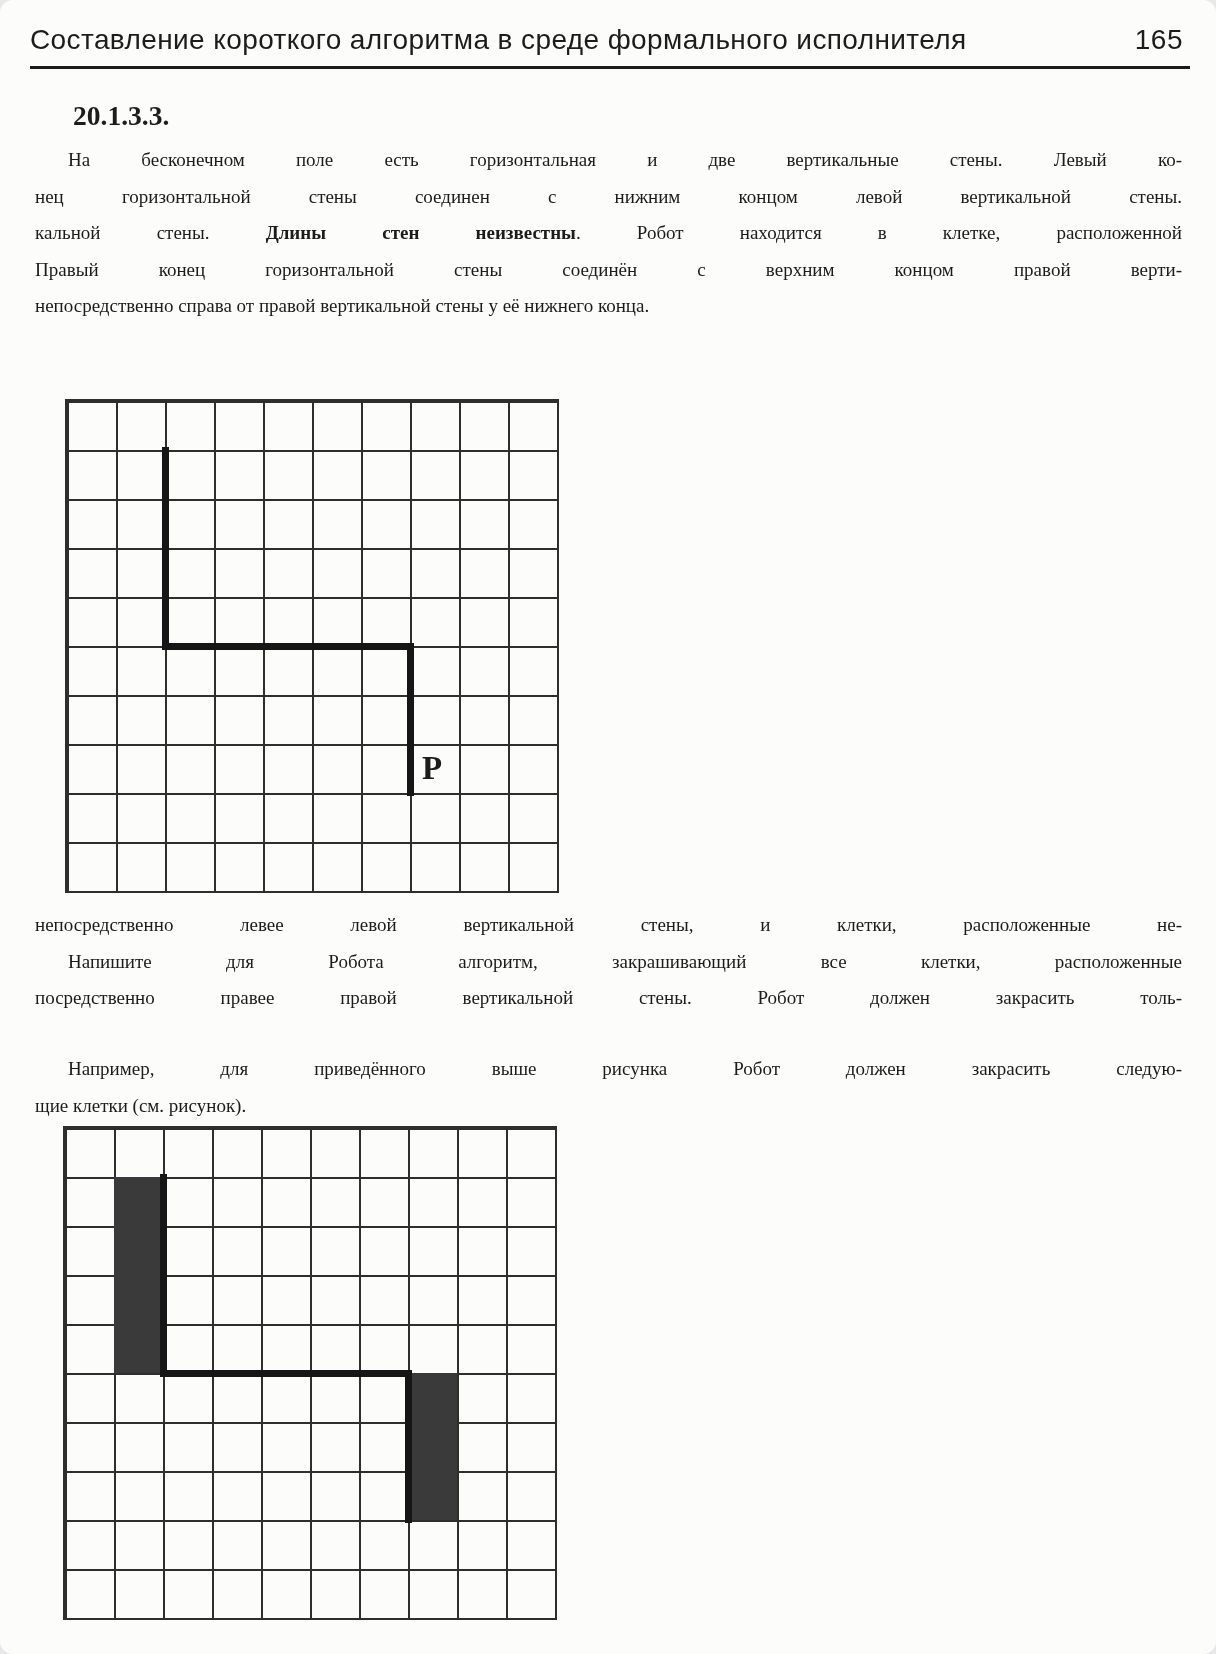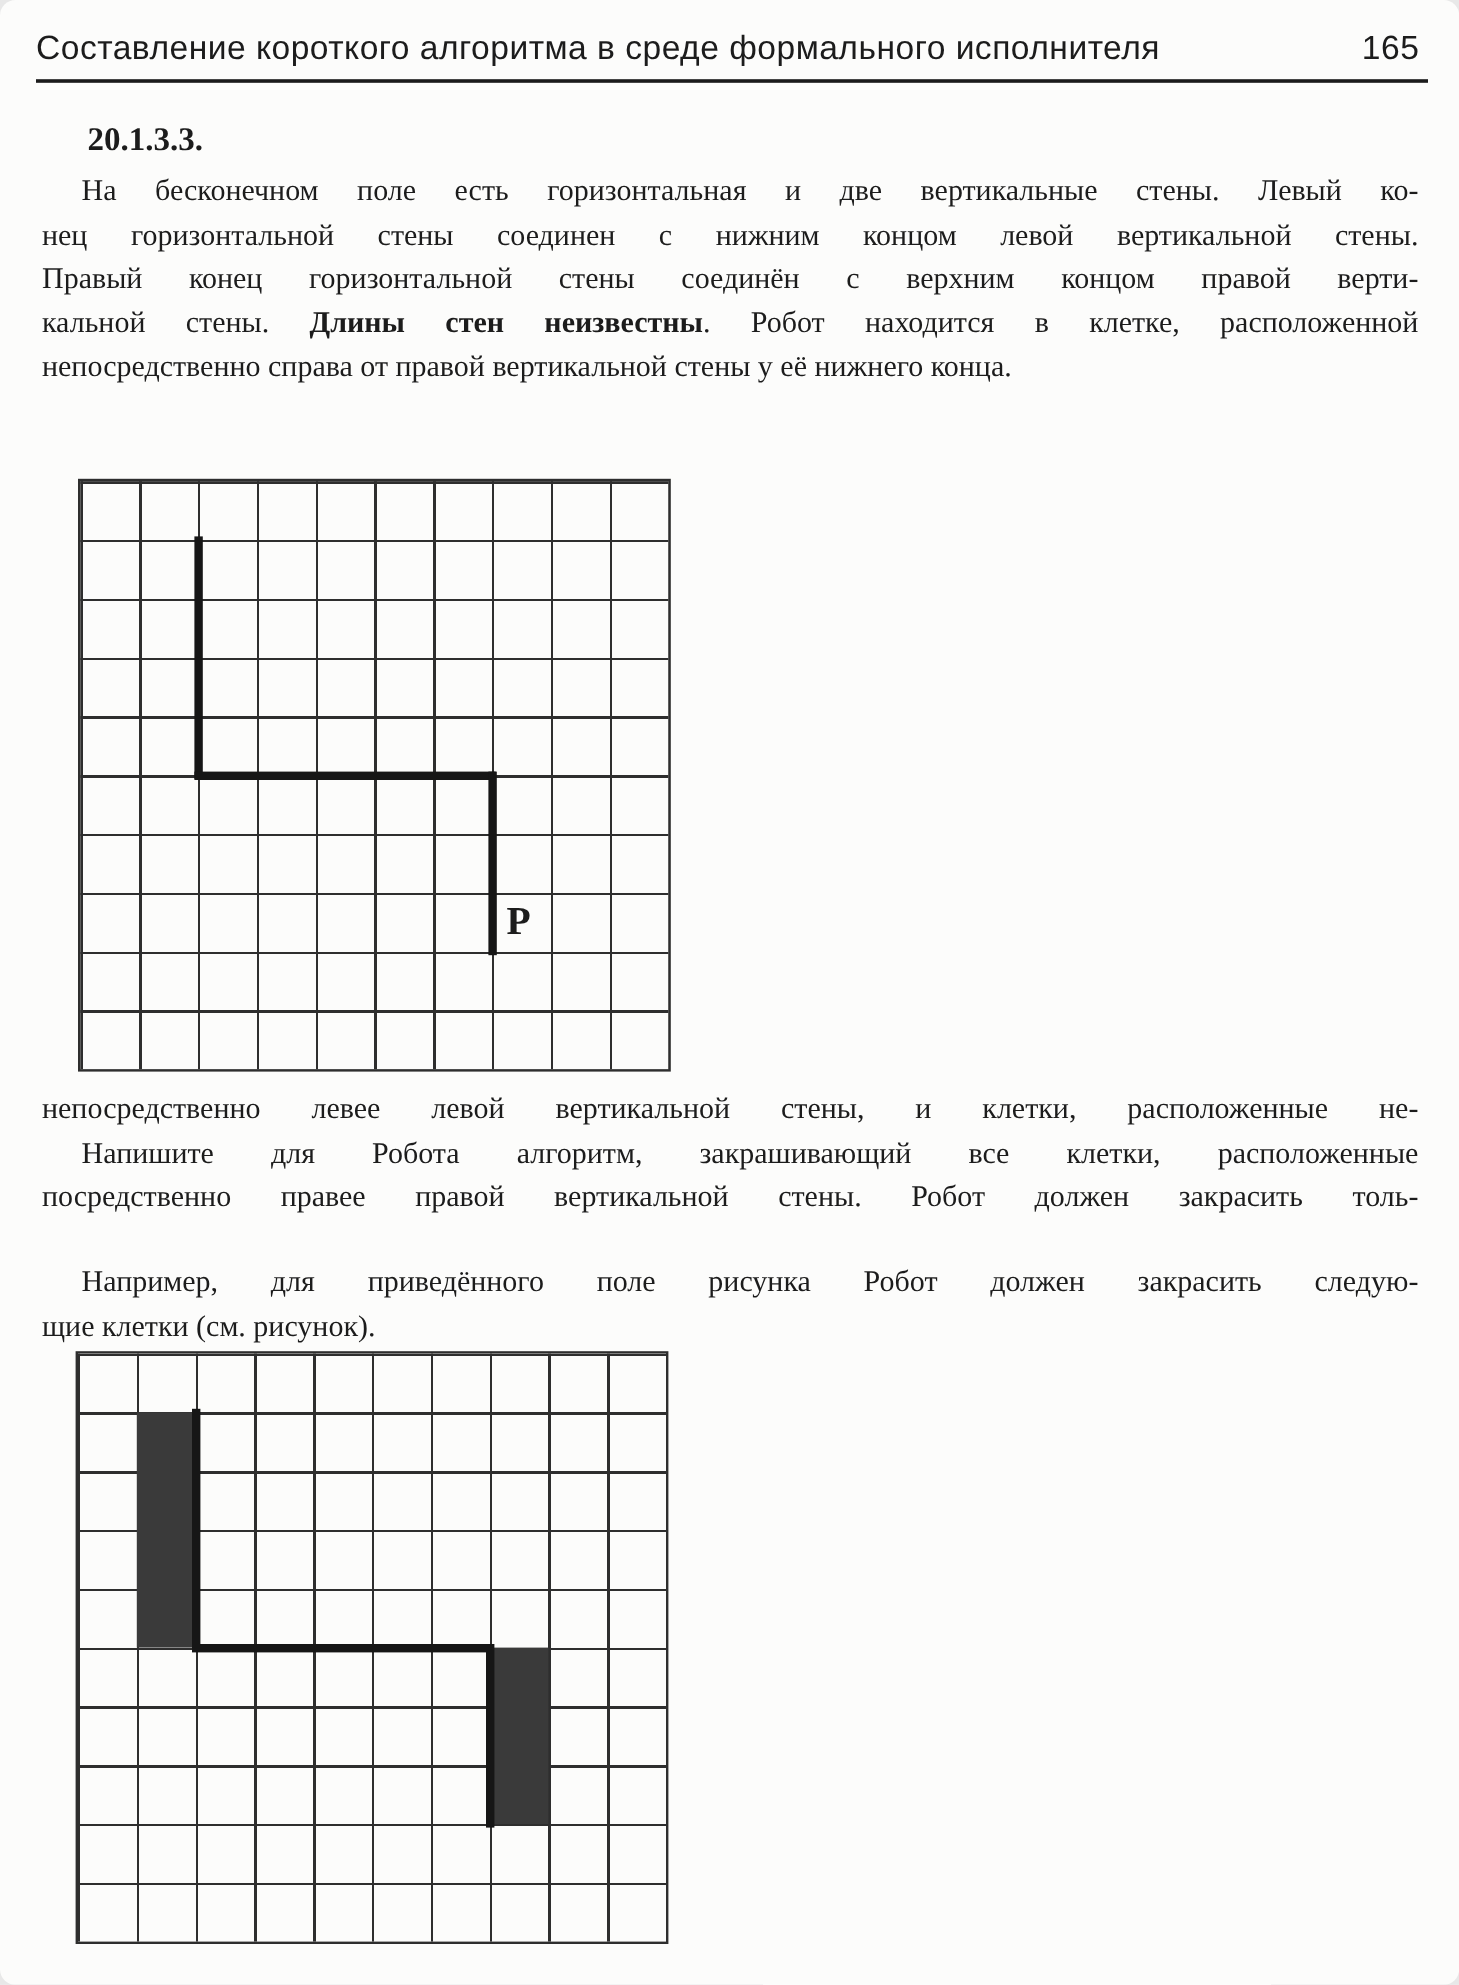--- a/index.html
+++ b/index.html
@@ -30,21 +30,21 @@
     position:absolute;left:30px;top:66px;width:1160px;height:3px;
     background:var(--rule-color,#1b1b1b);
   }
   
   .section-number{
     position:absolute;left:73px;top:100px;
     font-size:27.5px;font-weight:bold;
   }
   .para{
     position:absolute;left:35px;width:1147px;
-    font-size:25px;line-height:36.6px;
+    font-size:19px;line-height:36.6px;
   }
   .para .line{text-align:justify;text-align-last:justify;}
   .para .line.first{text-indent:33px;}
   .para .line.last{text-align-last:left;}
   .p1{top:142px}
   .p2{top:325px}
   .p3{top:907px}
   .p4{top:1051px}
   
   .figure{
@@ -76,39 +76,39 @@
 
   <div class="page-number">165</div>
 
   <div class="header-rule"></div>
 
   <div class="section-number">20.1.3.3.</div>
 
   <div class="para p1">
       <div class="line first"><span>На бесконечном поле есть горизонтальная и две вертикальные стены. Левый ко-</span></div>
       <div class="line"><span>нец горизонтальной стены соединен с нижним концом левой вертикальной стены.</span></div>
+      <div class="line"><span>кальной стены. </span><b>Длины стен неизвестны</b><span>. Робот находится в клетке, расположенной</span></div>
       <div class="line"><span>Правый конец горизонтальной стены соединён с верхним концом правой верти-</span></div>
-      <div class="line"><span>кальной стены. </span><b>Длины стен неизвестны</b><span>. Робот находится в клетке, расположенной</span></div>
       <div class="line last"><span>непосредственно справа от правой вертикальной стены у её нижнего конца.</span></div>
     </div>
 
   <div class="figure fig1" style="width: 490px; height: 490px;">
       <div class="wall" style="left: 95px; top: 46px; width: 7px; height: 202px;"></div>
       <div class="wall" style="left: 95px; top: 242px; width: 251px; height: 7px;"></div>
       <div class="wall" style="left: 340px; top: 242px; width: 7px; height: 153px;"></div>
       <div class="robot" style="left: 343px; top: 343px; width: 49px; height: 49px;">Р</div>
     </div>
 
   <div class="para p3">
       <div class="line"><span>непосредственно левее левой вертикальной стены, и клетки, расположенные не-</span></div>
       <div class="line first"><span>Напишите для Робота алгоритм, закрашивающий все клетки, расположенные</span></div>
       <div class="line"><span>посредственно правее правой вертикальной стены. Робот должен закрасить толь-</span></div>
     </div>
   <div class="para p4">
-      <div class="line first"><span>Например, для приведённого поле рисунка Робот должен закрасить следую-</span></div>
+      <div class="line first"><span>Например, для приведённого выше рисунка Робот должен закрасить следую-</span></div>
       <div class="line last"><span>щие клетки (см. рисунок).</span></div>
     </div>
 
   <div class="figure fig2" style="width: 490px; height: 490px;">
       <div class="shaded" style="left: 49px; top: 49px; width: 49px; height: 196px;"></div>
       <div class="shaded" style="left: 343px; top: 245px; width: 49px; height: 147px;"></div>
       <div class="wall" style="left: 95px; top: 46px; width: 7px; height: 202px;"></div>
       <div class="wall" style="left: 95px; top: 242px; width: 251px; height: 7px;"></div>
       <div class="wall" style="left: 340px; top: 242px; width: 7px; height: 153px;"></div>
     </div>

